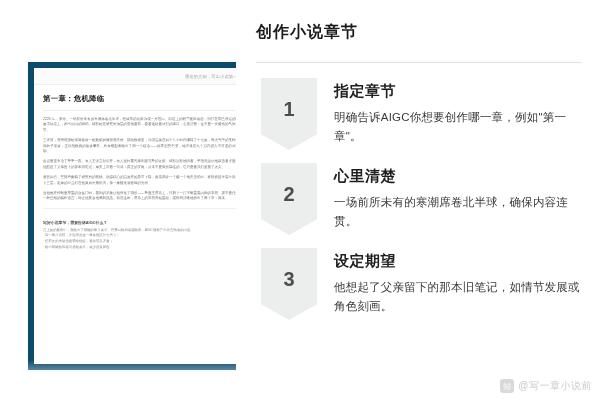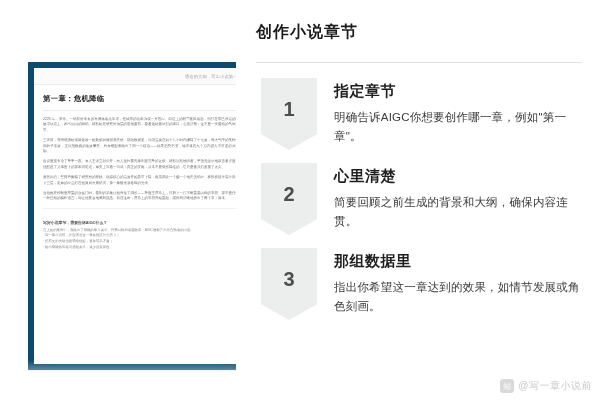--- a/index.html
+++ b/index.html
@@ -241,31 +241,31 @@
         <div class="step-desc">明确告诉AIGC你想要创作哪一章，例如"第一章"。</div>
       </div>
     </div>
 
     <div class="step">
       <div class="badge-wrap">
         <div class="badge">2</div>
       </div>
       <div class="step-text">
         <div class="step-head">心里清楚</div>
-        <div class="step-desc">简要回顾之前生成的背景和大纲，确保内容连贯。</div>
+        <div class="step-desc">一场前所未有的寒潮席卷北半球，确保内容连贯。</div>
       </div>
     </div>
 
     <div class="step">
       <div class="badge-wrap">
         <div class="badge">3</div>
       </div>
       <div class="step-text">
-        <div class="step-head">那组数据里</div>
-        <div class="step-desc">指出你希望这一章达到的效果，如情节发展或角色刻画。</div>
+        <div class="step-head">设定期望</div>
+        <div class="step-desc">他想起了父亲留下的那本旧笔记，如情节发展或角色刻画。</div>
       </div>
     </div>
 
   </div>
 </div>
 
 <div class="watermark">
   <span class="wm-badge">知</span>
   <span>@写一章小说前</span>
 </div>

